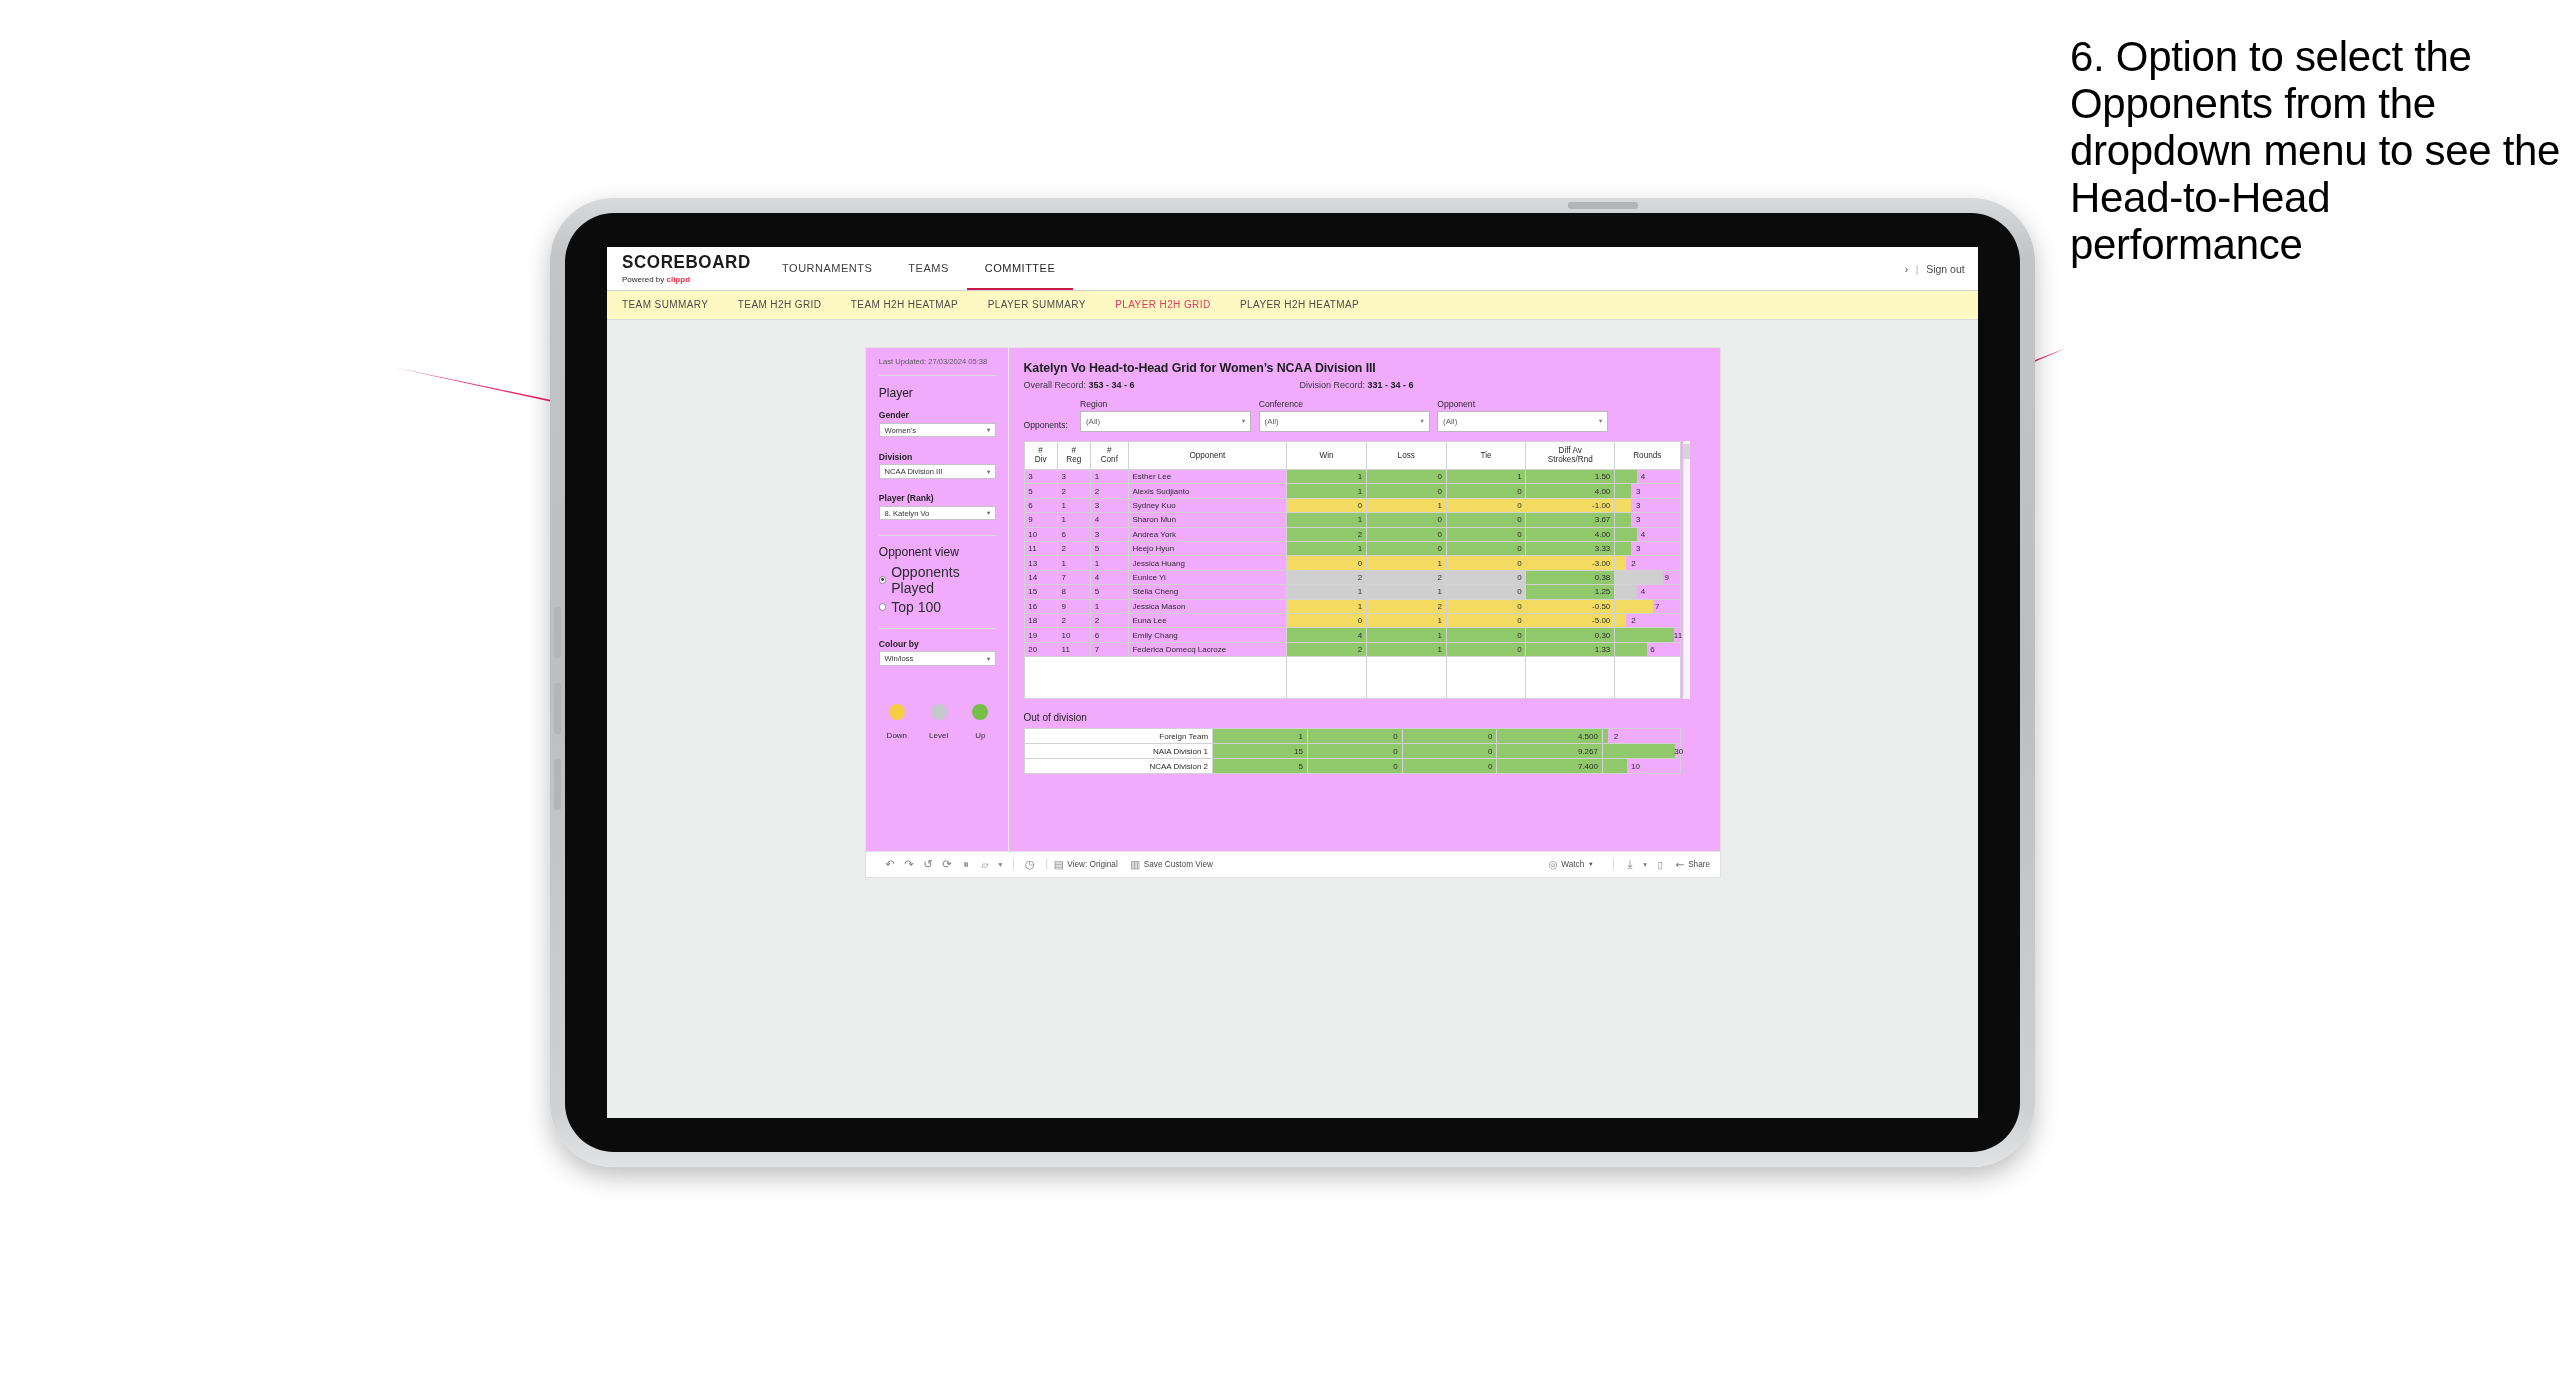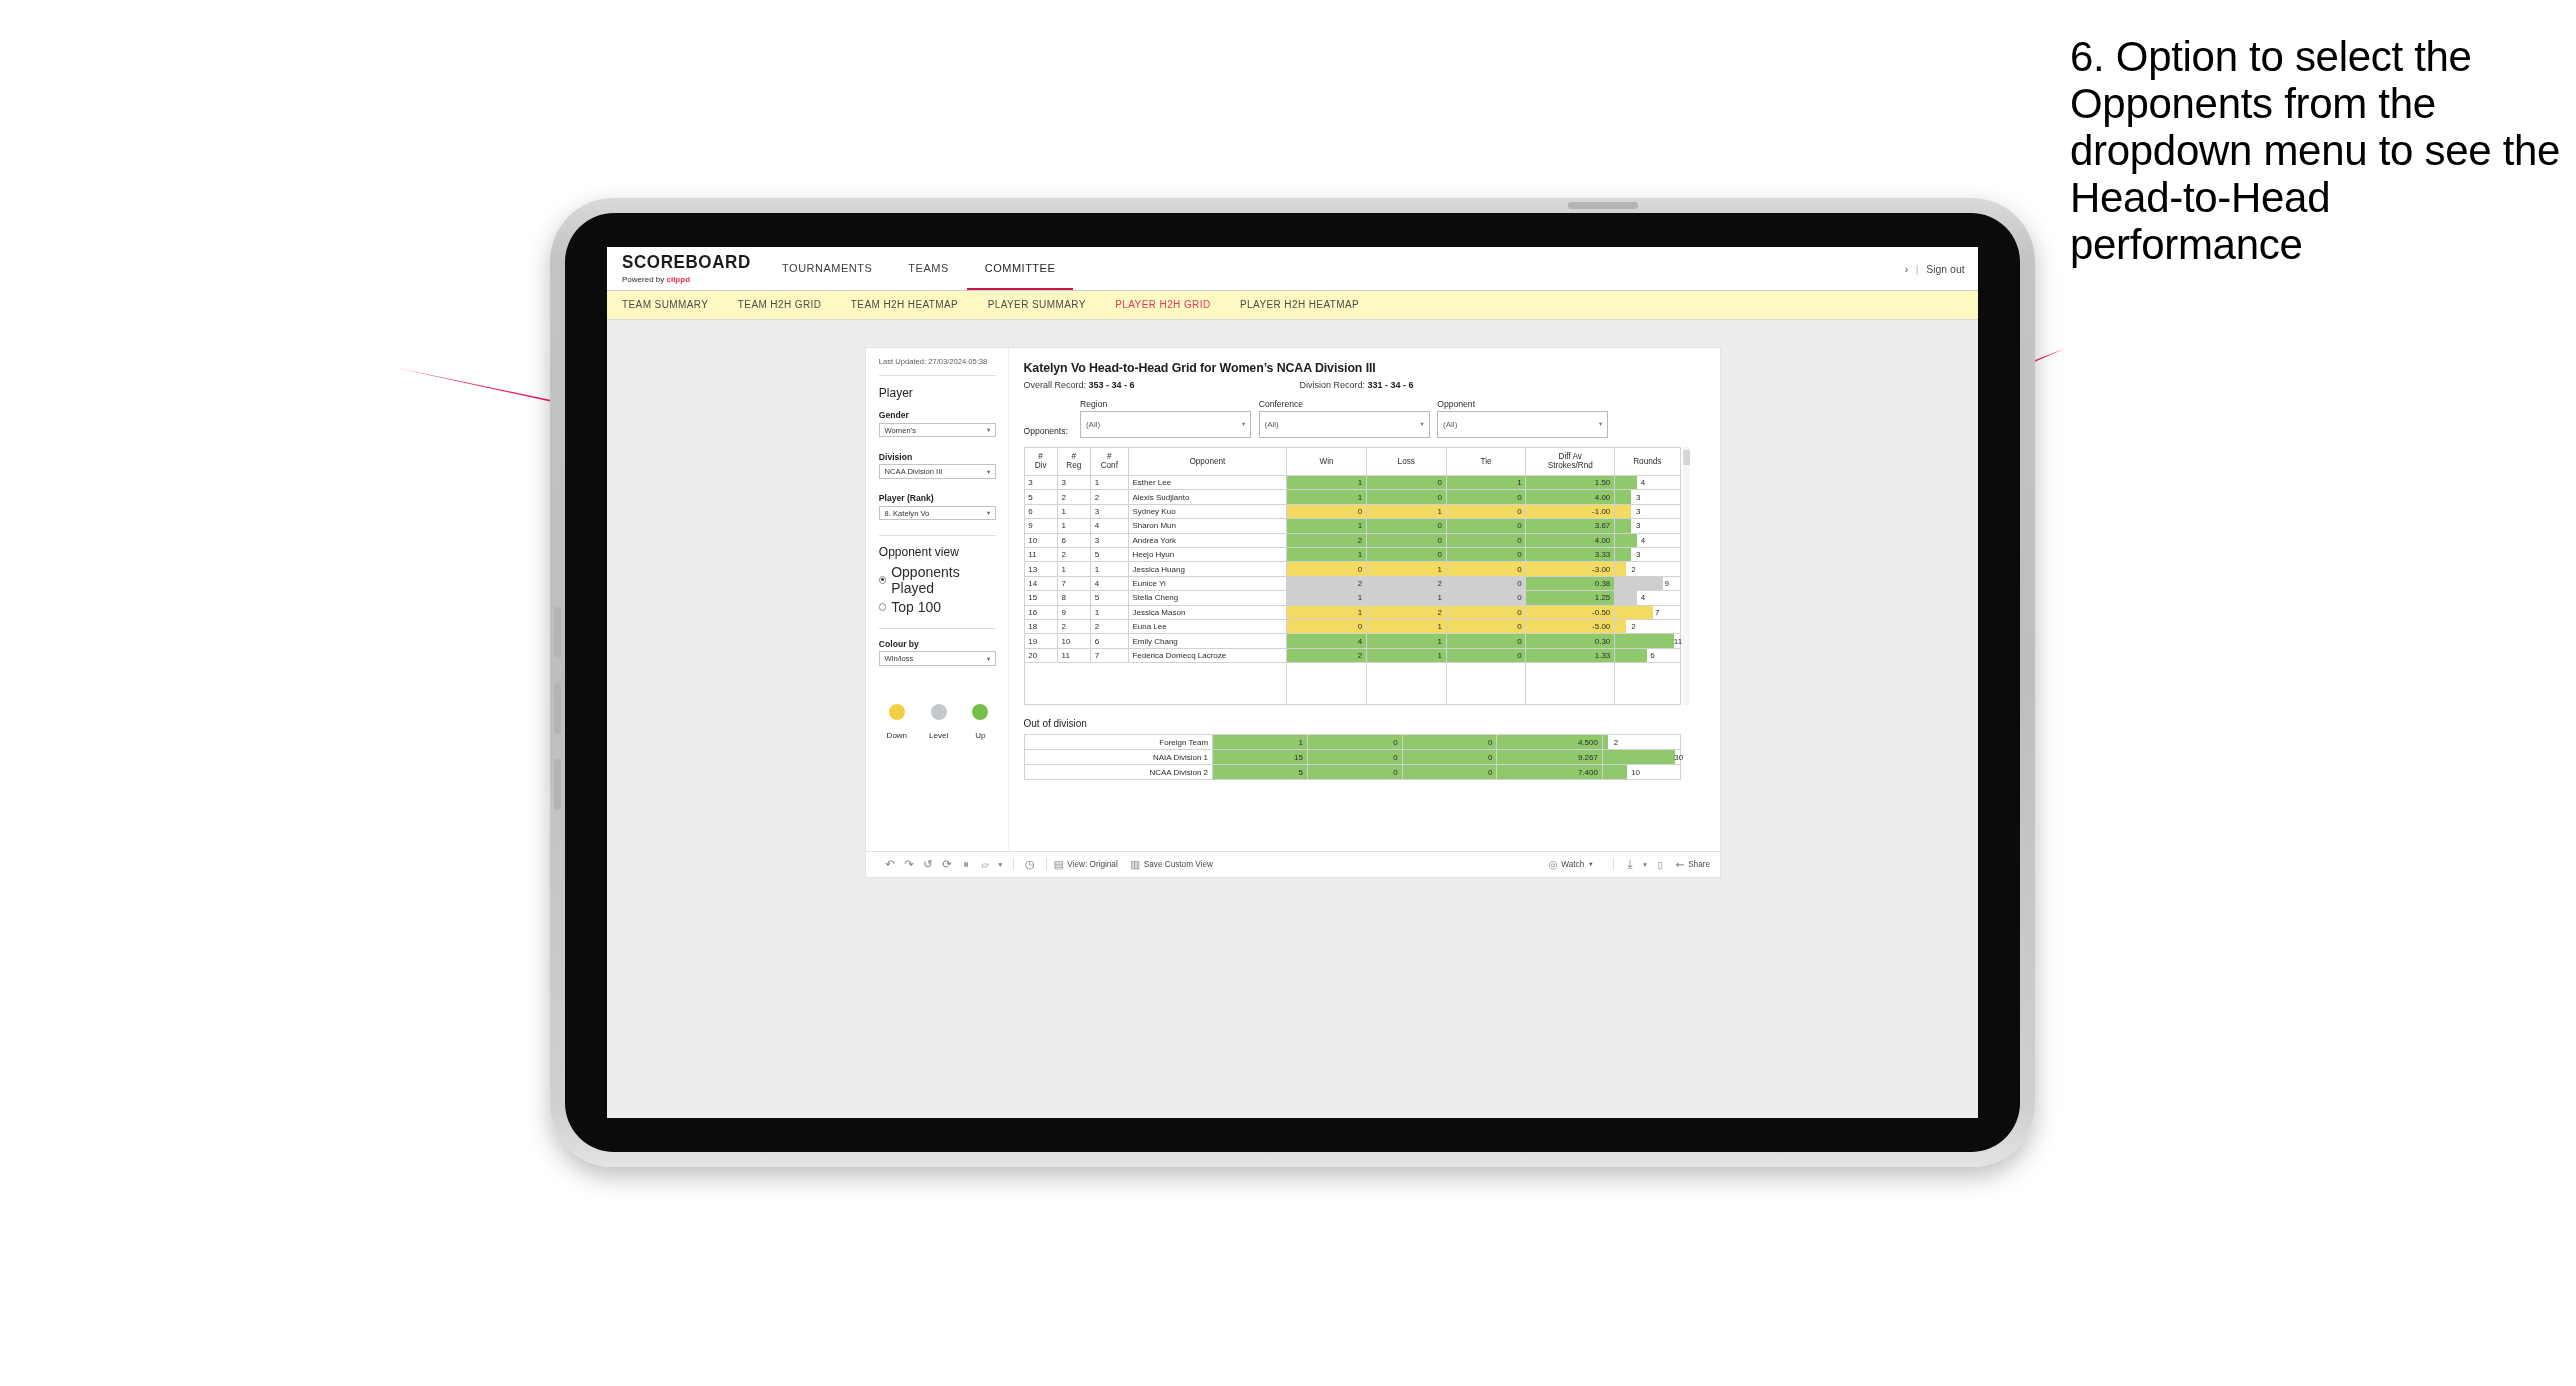--- a/index.html
+++ b/index.html
@@ -83,21 +83,21 @@
   #subnav {
     display: flex; align-items: center; height: 28.5px;
     background: #fef9c3; border-bottom: 1px solid #d9d9d9; padding-left: 15px;
   }
   .subnav-item { padding: 0 20px 0 0; margin-right: 9.5px; font-size: 10px; color: #4a4a4a; letter-spacing: 0.4px; cursor: pointer; }
   .subnav-item.active { color: #e0395e; }
 
   
   #canvas { padding: 27px 0 0 0; height: calc(100% - 73px); background: #eceded; }
   #sheet {
-    margin: 0 auto; width: 856px; background: #ffffff;
+    margin: 0 auto; width: 856px; background: #f0abfc;
     border: 1px solid #e2e2e2;
     display: flex; flex-direction: column;
     height: 531px;
   }
   #sheet-body { display: flex; flex: 1; min-height: 0; }
 
   
   #side { width: 143px; padding: 9.5px 11.4px 0 13.3px; border-right: 1px solid #ededed; }
   #last-updated { font-size: 7.6px; color: #5c5c5c; line-height: 1.25; }
   .side-rule { border-top: 1px solid #dddddd; margin: 8.6px 0 9.5px 0; }
@@ -123,21 +123,21 @@
   #viz-title { font-size: 12.4px; font-weight: 700; color: #1d1d1d; letter-spacing: -0.1px; }
   #records { display: flex; margin-top: 5.7px; font-size: 9px; color: #3a3a3a; }
   #records .rec-a { width: 276px; }
   #records b { color: #1b1b1b; }
 
   #filters { display: flex; align-items: flex-end; margin-top: 8.6px; gap: 7.6px; }
   #filters .opp-label { font-size: 8.6px; color: #2b2b2b; padding-bottom: 1.9px; width: 49px; }
   .filter { width: 171px; }
   .filter .flabel { font-size: 8.6px; color: #2b2b2b; margin-bottom: 1.9px; }
   .filter .fbox {
-    height: 27px; border: 1px solid #b9b9b9; background: #fff;
+    height: 21px; border: 1px solid #b9b9b9; background: #fff;
     display: flex; align-items: center; justify-content: space-between;
     padding: 0 3.8px 0 4.8px; font-size: 8px; color: #5e5e5e; cursor: pointer;
   }
   .filter .fbox .caret { font-size: 5.7px; color: #777; }
 
   
   #grid-wrap { margin-top: 8.6px; display: flex; }
   table.h2h { border-collapse: collapse; table-layout: fixed; width: 657px; font-size: 8px; color: #2c2c2c; }
   table.h2h th, table.h2h td { border: 1px solid #d2d2d2; height: 14.4px; padding: 0 3.8px; }
   table.h2h thead th {

